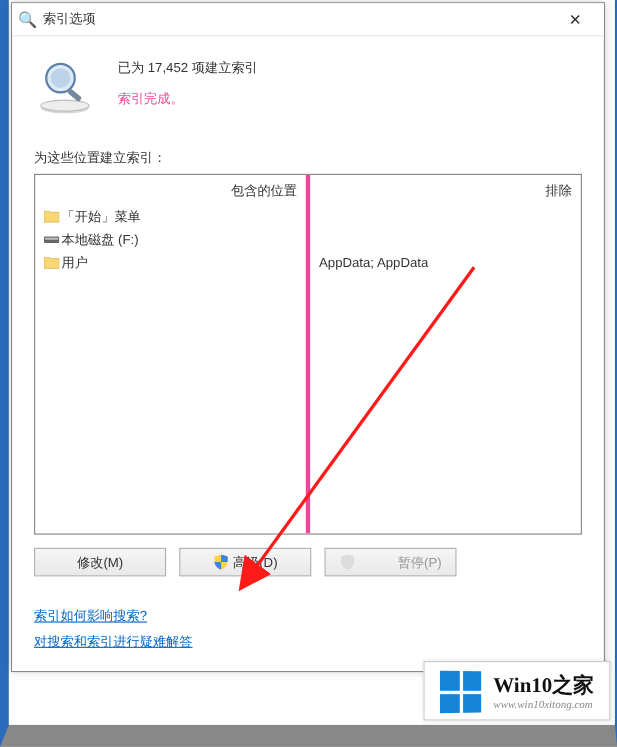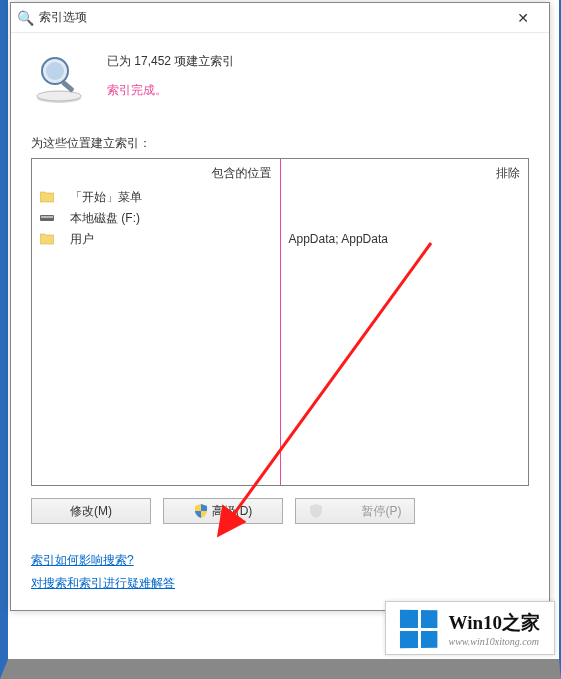--- a/index.html
+++ b/index.html
@@ -31,23 +31,23 @@
     .status-text { padding-top: 4px; }
     .status-line1 { font-size: 12px; color: #333; margin-bottom: 12px; text-align: right; }
     .status-line2 { font-size: 12px; color: #ec4899; }
     .section-label { font-size: 12px; color: #333; margin-bottom: 6px; }
     .list-box {
       border: 1px solid #828282; width: 100%; height: 328px;
       display: flex; background: #fff;
       overflow: hidden;
     }
     .list-col { flex: 1; padding: 6px 8px; text-align: right; }
-    .list-col + .list-col { border-left: 1px solid #ec4899; }
+    .list-col + .list-col { border-left: 4px solid #ec4899; }
     .col-header { font-size: 12px; color: #333; margin-bottom: 6px; }
-    .list-item { display: flex; align-items: center; gap: 16px; font-size: 12px; color: #333; margin-bottom: 3px; height: 18px; }
+    .list-item { display: flex; align-items: center; gap: 2px; font-size: 12px; color: #333; margin-bottom: 3px; height: 18px; }
     .folder-icon { width: 14px; height: 12px; fill: #f7d774; stroke:#cba43a; stroke-width:0.5;}
     .disk-icon { width: 14px; height: 10px; fill:#555;}
     .btn-row { display: flex; gap: 12px; margin-top: 12px; }
     .btn {
       width: 120px; height: 26px; border: 1px solid #adadad;
       background: linear-gradient(#f5f5f5,#e9e9e9);
       font-size: 12px; color: #333; display: inline-flex; align-items: center; justify-content: center; gap: 4px;
       cursor: pointer;
     }
     .btn.disabled { color: #999; cursor: default; gap: 39px; }

